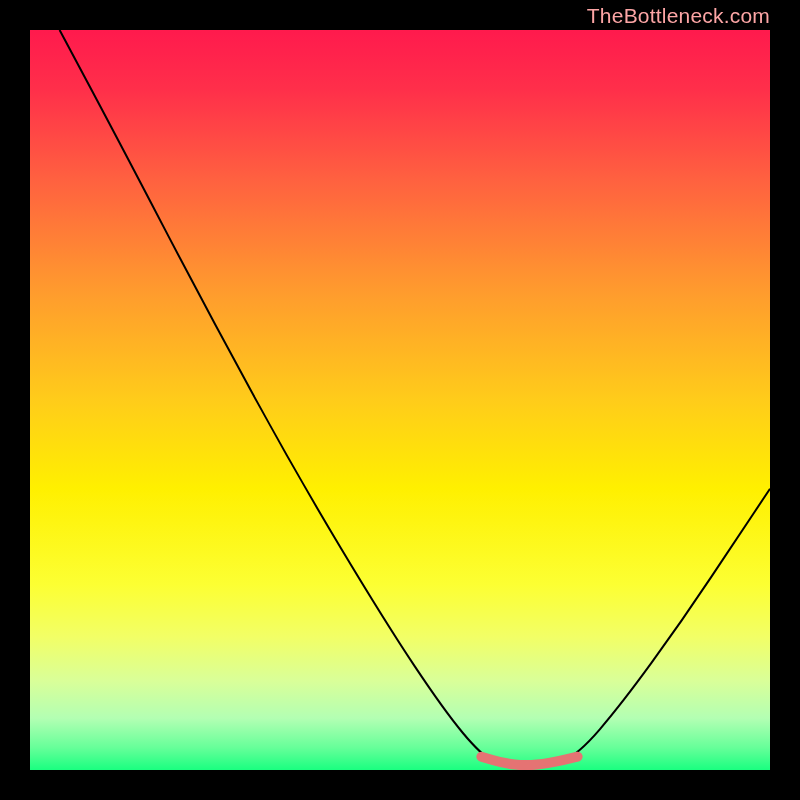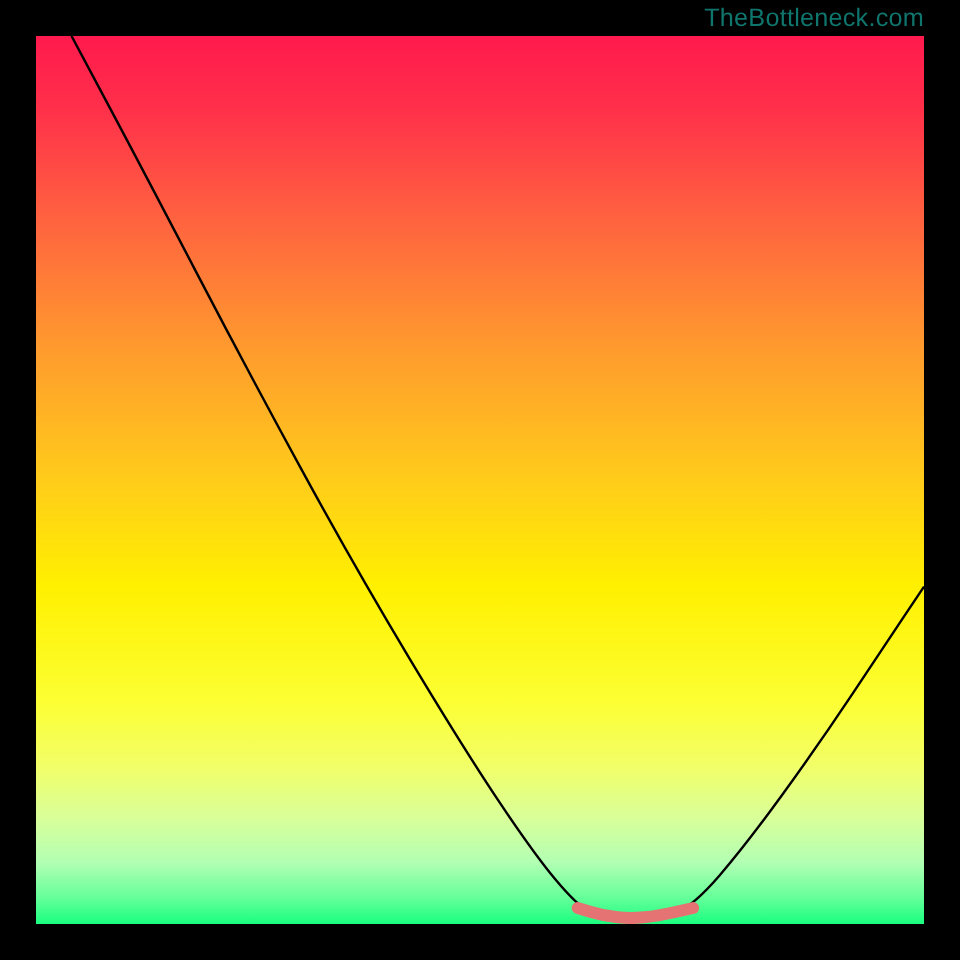--- a/index.html
+++ b/index.html
@@ -27,21 +27,21 @@
     position: absolute;
     left: 0;
     top: 0;
     width: 100%;
     height: 100%;
   }
   .watermark {
     position: absolute;
     top: 4px;
     right: 30px;
-    color: #0f766e;
+    color: #fca5a5;
     font-family: Arial, sans-serif;
     font-size: 21px;
     font-weight: 500;
     letter-spacing: 0.2px;
   }
   svg.curve {
     position: absolute;
     left: 0;
     top: 0;
   }

